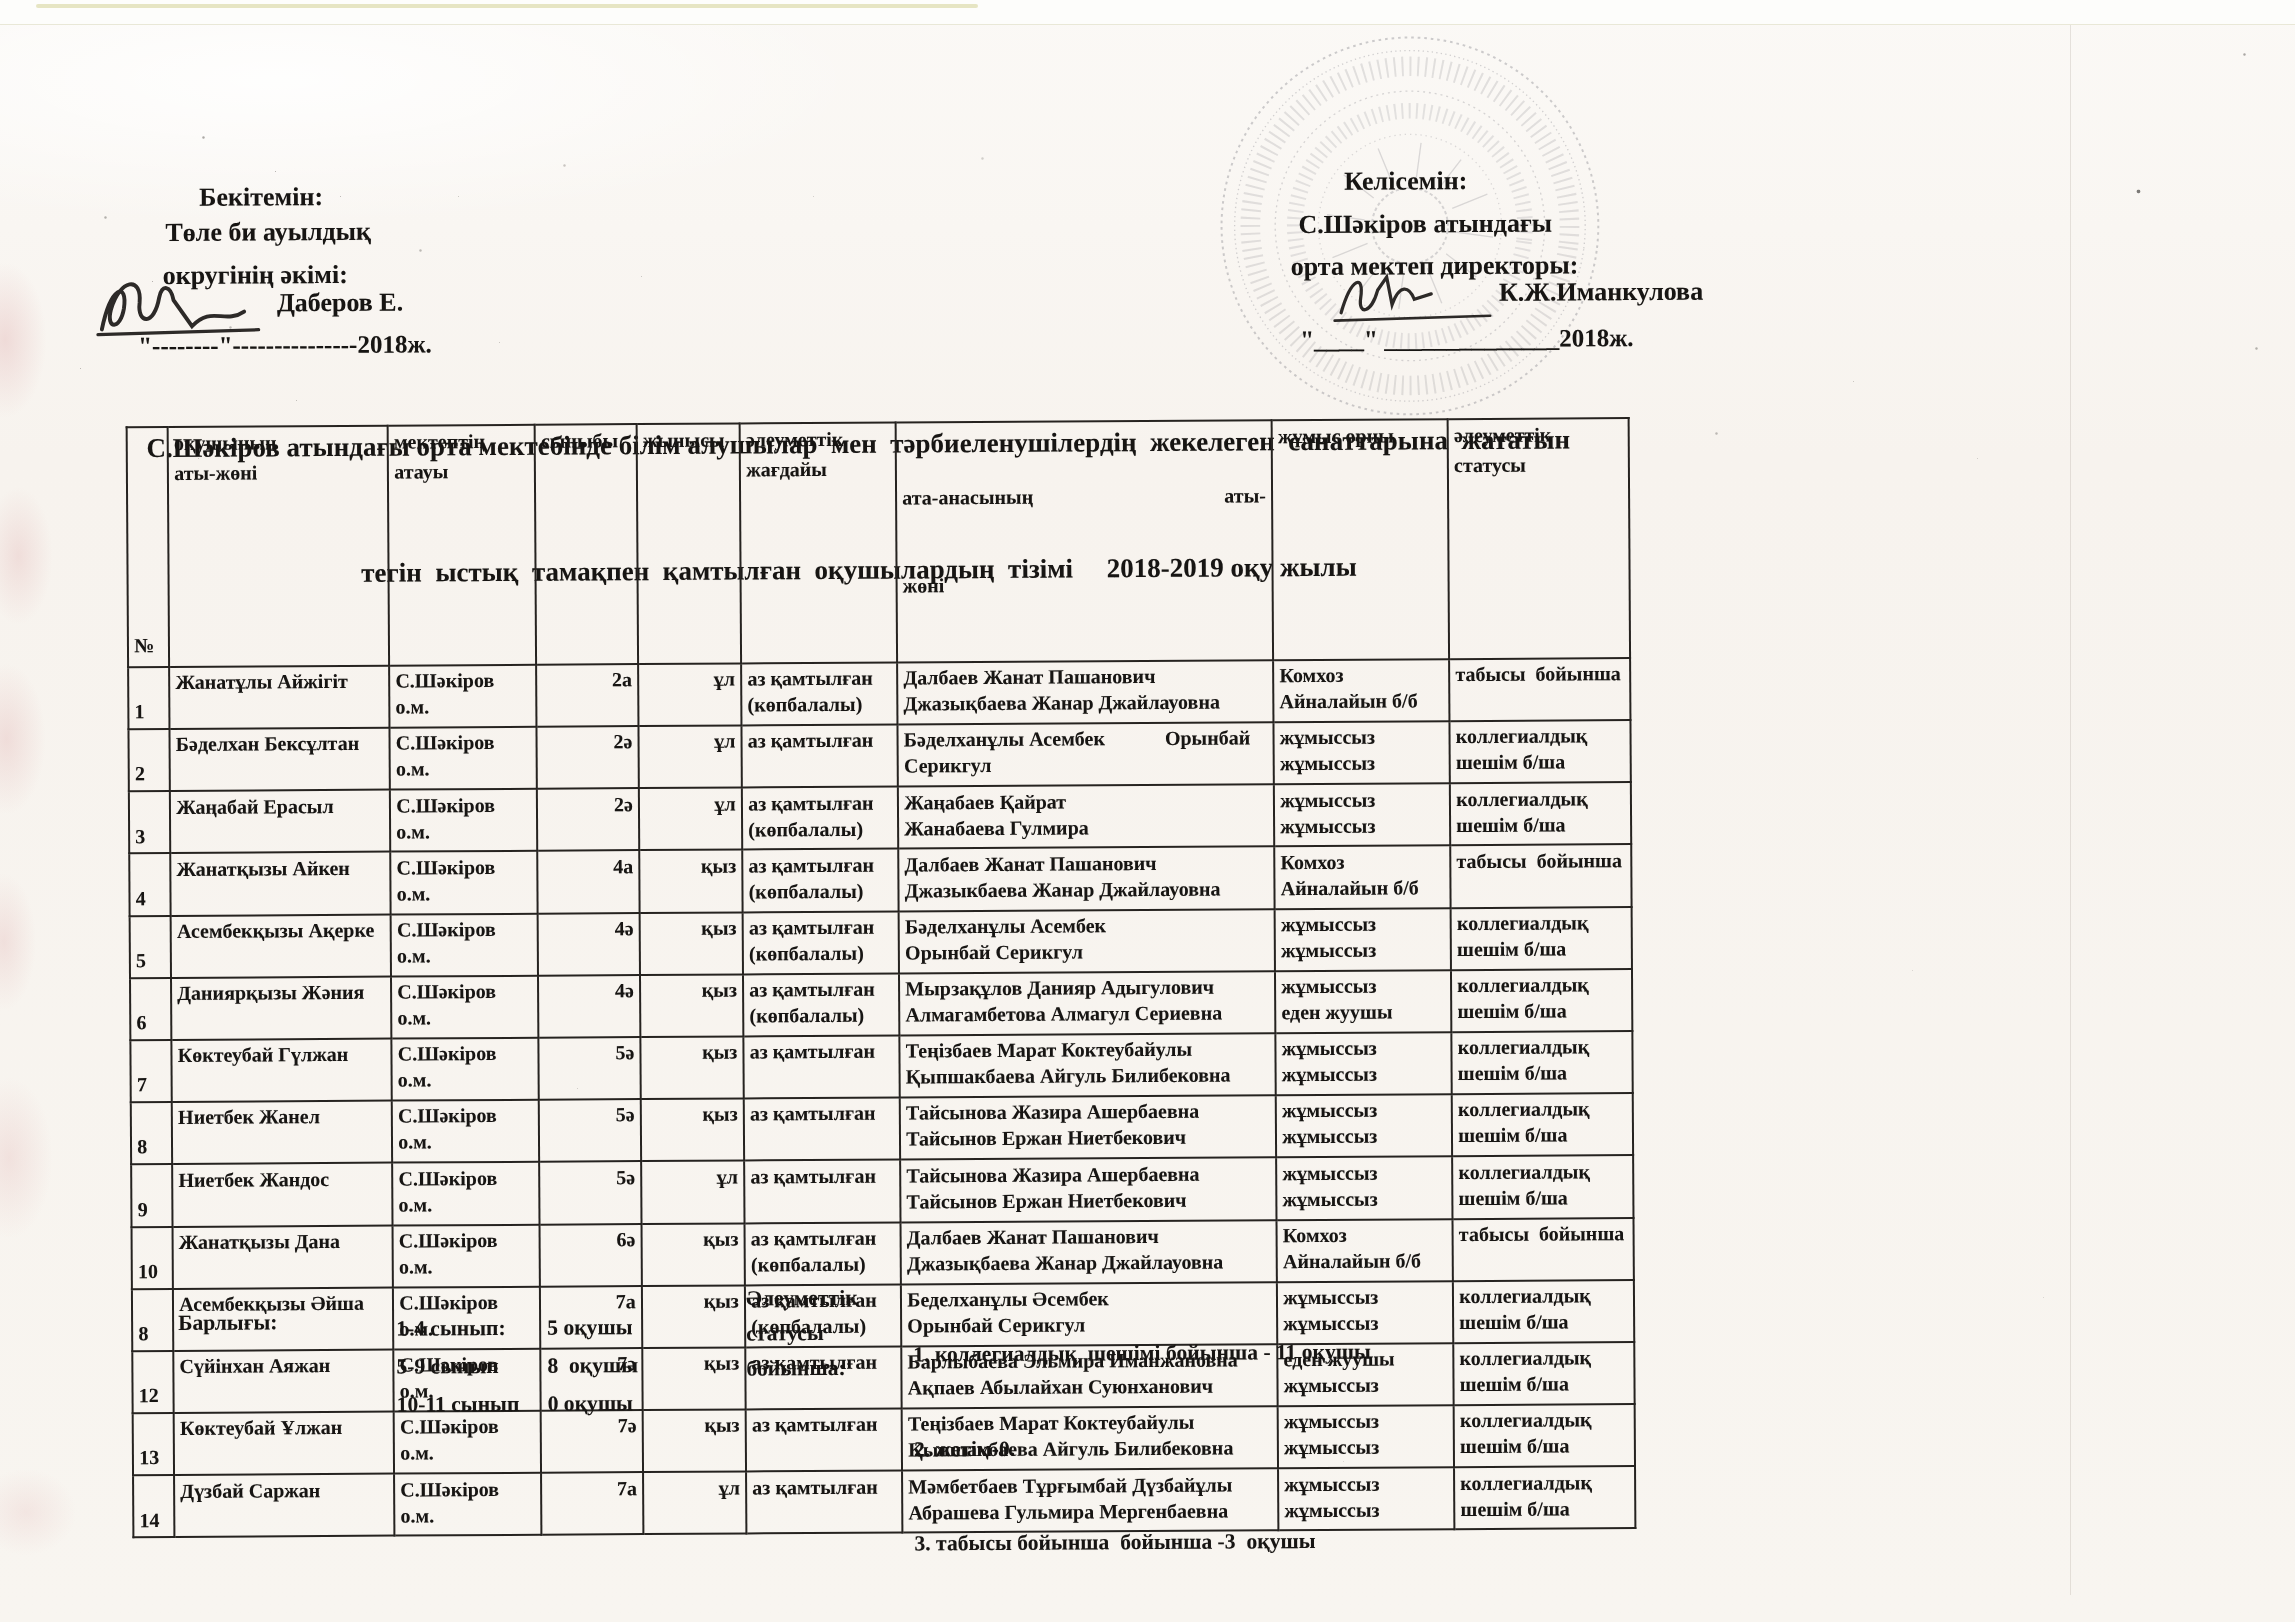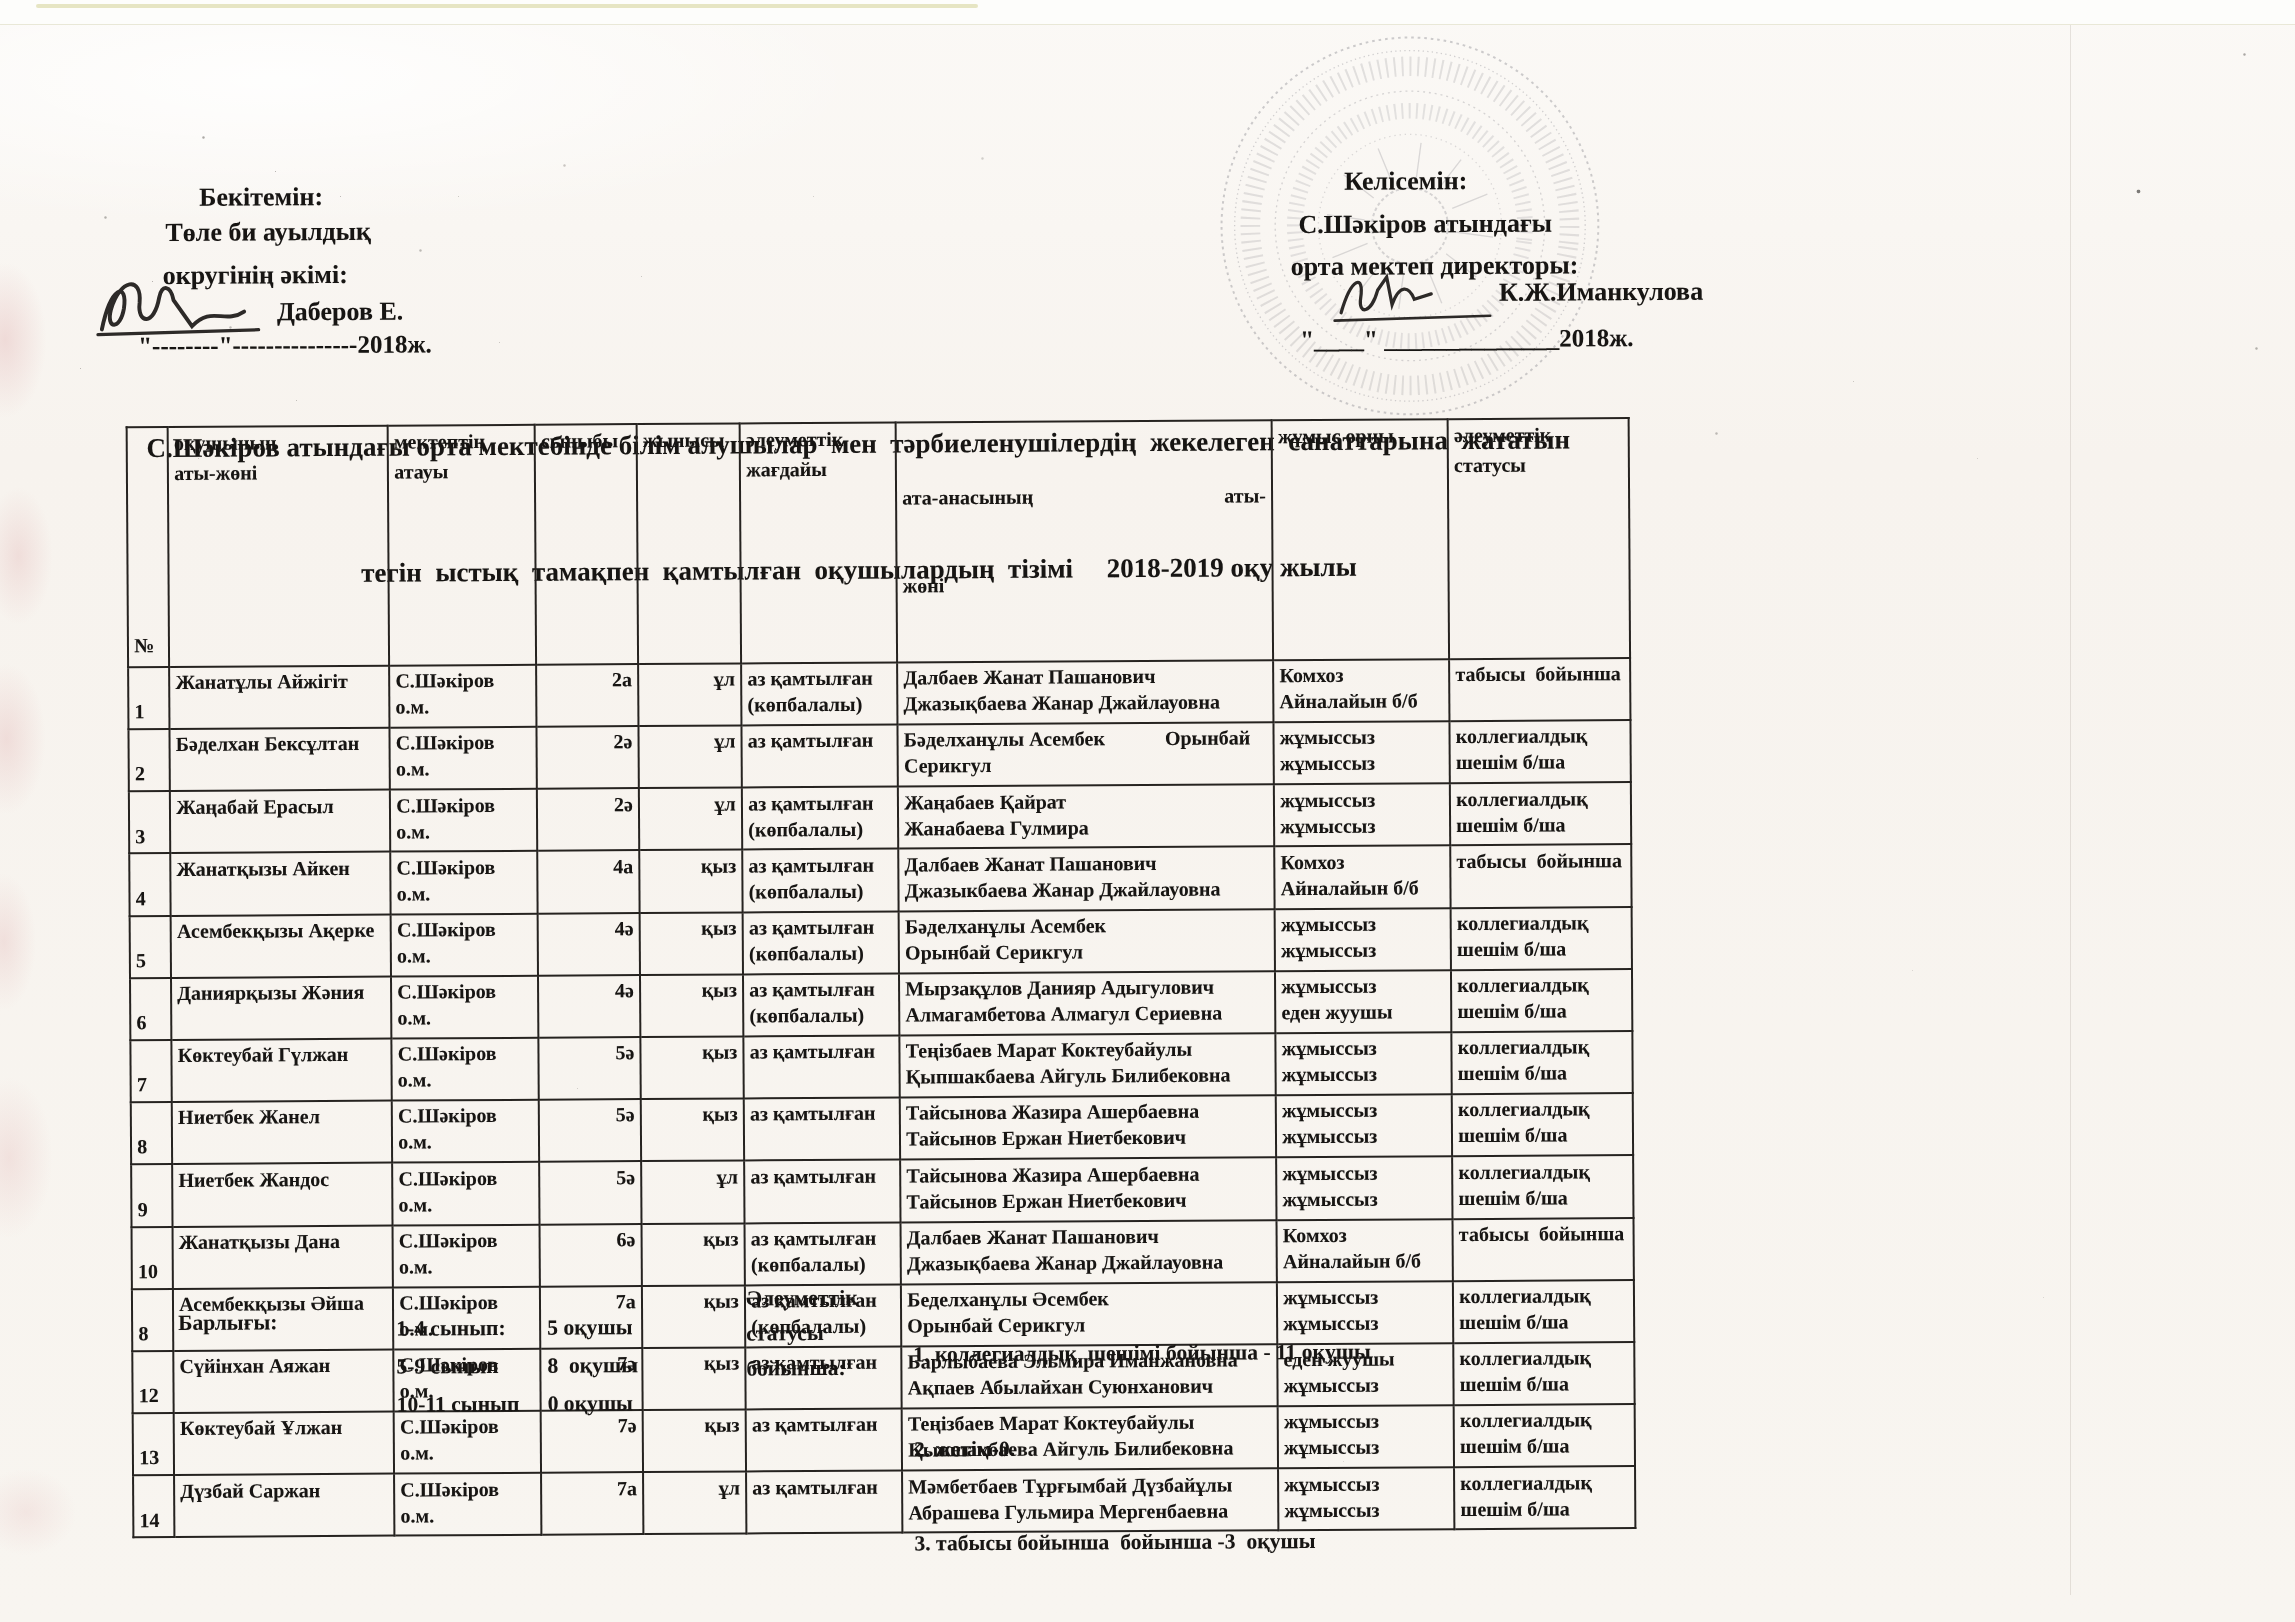--- a/index.html
+++ b/index.html
@@ -77,21 +77,21 @@
 
   <div class="content">
 
     <div class="abs blk" style="left:203px;top:165px;margin-top:8px;">Бекітемін:</div>
     <div class="abs blk" style="left:169px;top:208px;">Төле би ауылдық</div>
     <div class="abs blk" style="left:166px;top:251px;">округінің әкімі:</div>
     <svg class="abs sig" style="left:97px;top:260px;" width="209" height="79" viewBox="0 0 320 120">
       <path d="M12 96 C 26 30, 52 22, 46 64 C 40 98, 18 96, 26 66 C 40 18, 74 14, 70 56 C 66 88, 92 92, 100 48 C 104 26, 118 30, 122 52 L 150 92 C 180 60, 200 90, 230 70" stroke-width="6"></path>
       <path d="M6 104 L 252 98" stroke-width="5"></path>
     </svg>
-    <div class="abs sig-name" style="left:280px;top:292px;text-align:center;">Даберов Е.</div>
+    <div class="abs sig-name" style="left:280px;top:283px;text-align:center;">Даберов Е.</div>
     <div class="abs blk" style="left:141px;top:321px;font-size:25px;">"--------"---------------2018ж.</div>
 
     <div class="abs blk" style="left:1348px;top:164px;">Келісемін:</div>
     <div class="abs blk" style="left:1302px;top:207px;">С.Шәкіров атындағы</div>
     <div class="abs blk" style="left:1294px;top:249px;">орта мектеп директоры:</div>
     <svg class="abs sig" style="left:1335px;top:259px;" width="170" height="72" viewBox="0 0 260 110">
       <path d="M14 84 C 30 30, 50 24, 44 62 C 40 88, 60 86, 70 50 L 84 30 L 92 72 C 104 40, 118 44, 126 64 L 152 56" stroke-width="5"></path>
       <path d="M4 96 L 242 90" stroke-width="4"></path>
     </svg>
     <div class="abs sig-name" style="left:1502px;top:280px;">К.Ж.Иманкулова</div>

